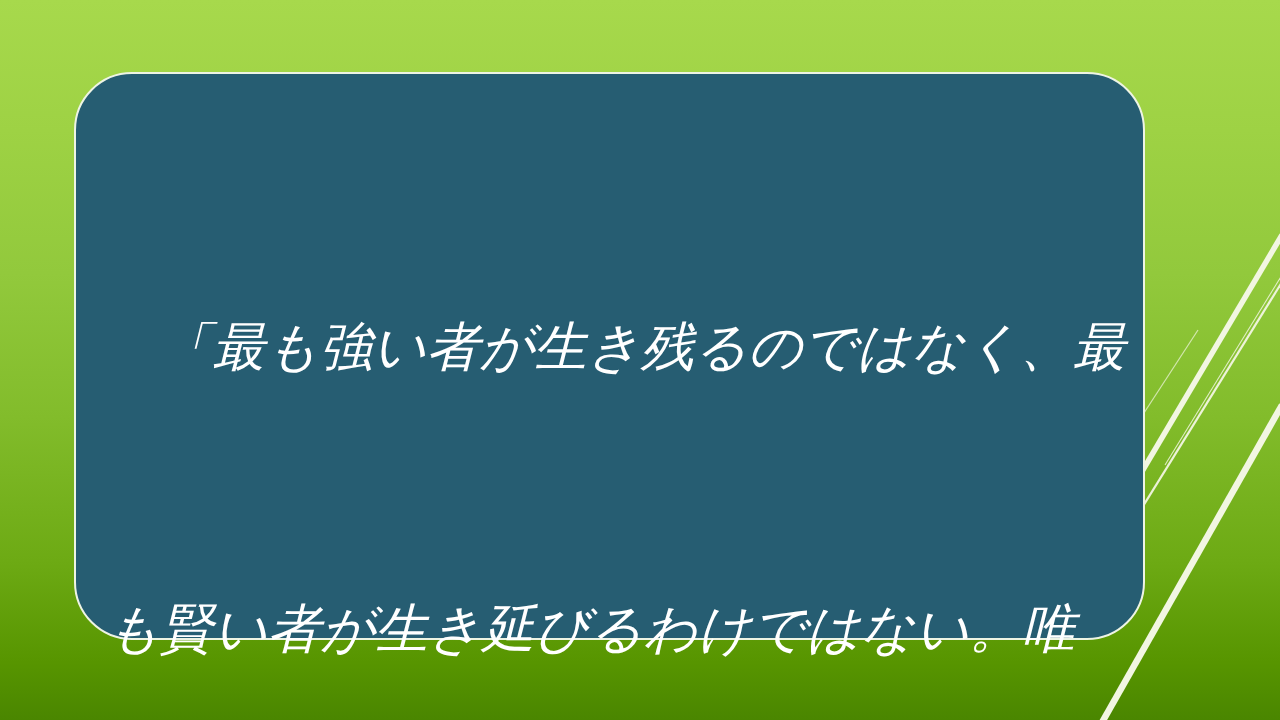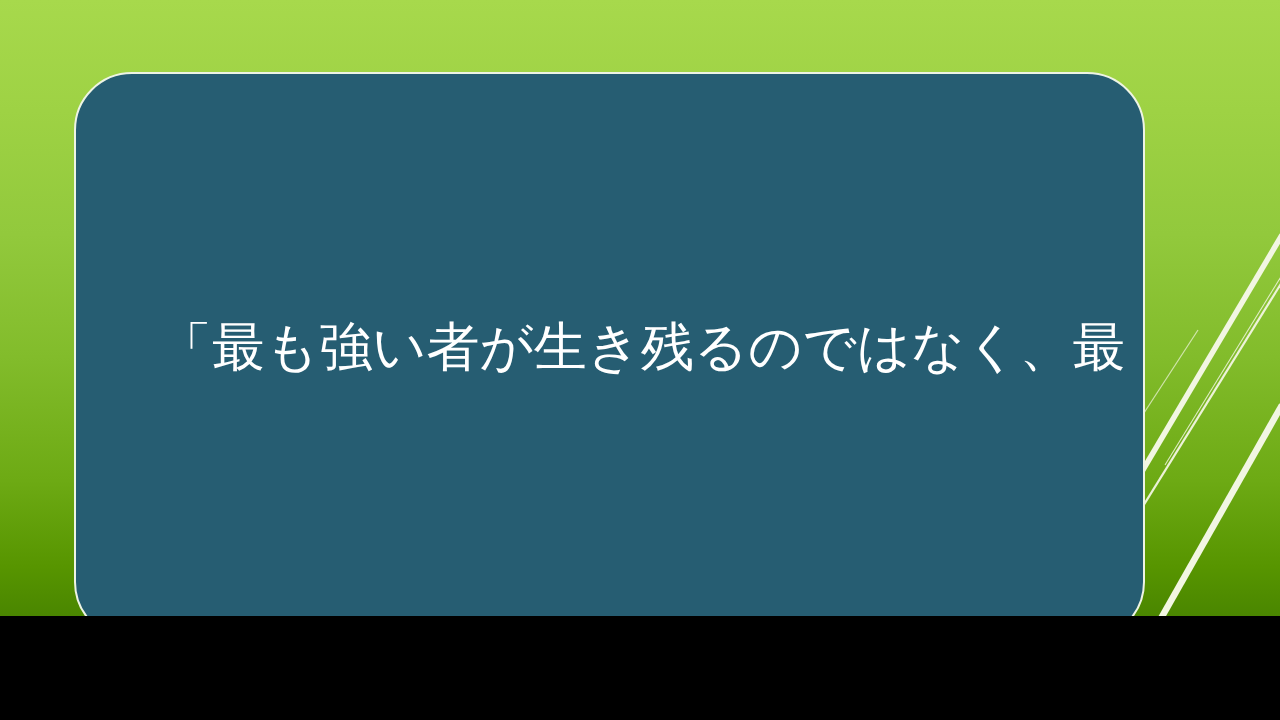--- a/index.html
+++ b/index.html
@@ -3,23 +3,24 @@
 <meta charset="utf-8">
 <style>
   html, body {
     margin: 0;
     padding: 0;
     background: #000;
   }
   #slide {
     position: relative;
     width: 1280px;
-    height: 616px;
+    height: 720px;
     overflow: hidden;
     font-family: "Liberation Sans", "DejaVu Sans", sans-serif;
+    font-style: italic;
   }
 
   
   #slide-background {
     position: absolute;
     inset: 0;
     background: linear-gradient(to bottom,
         #a7d94c 0%,
         #9ed244 18%,
         #92c93c 38%,
@@ -83,19 +84,20 @@
       <line x1="10" y1="610" x2="232" y2="235" stroke-width="5.5" opacity="1"></line>
       <line x1="10" y1="640" x2="232" y2="282" stroke-width="2.2" opacity="0.95"></line>
       <line x1="8" y1="545" x2="148" y2="330" stroke-width="1.2" opacity="0.7"></line>
       <line x1="8" y1="800" x2="232" y2="405" stroke-width="6.5" opacity="1"></line>
     </g>
   </svg>
 
   <div id="quote-box">
     <div id="quote-text">
       <span class="quote-line">　「最も強い者が生き残るのではなく、最</span>
+      <span class="quote-line">も賢い者が生き延びるわけではない。唯</span>
       
       
       
     </div>
   </div>
 
 </div>
 
 </body></html>

